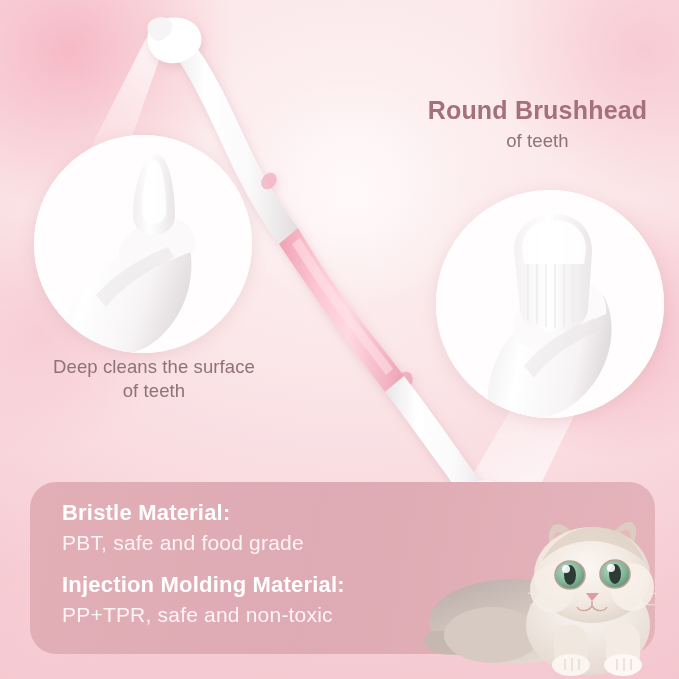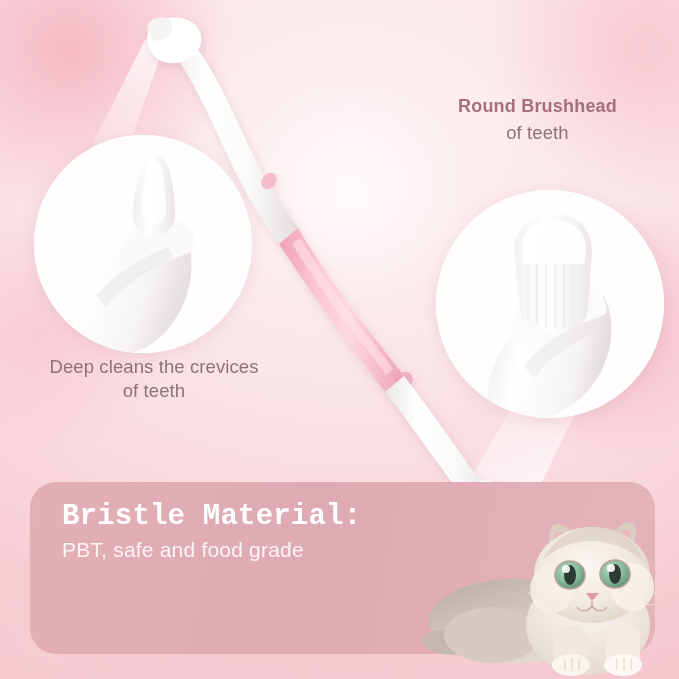--- a/index.html
+++ b/index.html
@@ -72,21 +72,21 @@
     box-shadow:0 3px 16px rgba(198,140,152,.22);
   }
   .circle-left  { left:34px;  top:135px; width:218px; height:218px; }
   .circle-right { left:436px; top:190px; width:228px; height:228px; }
   .circle svg { display:block; width:100%; height:100%; }
 
   
   .callout { position:absolute; text-align:center; }
   .callout .title {
     font-weight:bold;
-    font-size:18px;
+    font-size:25px;
     color:#a5707a;
     letter-spacing:.2px;
     margin-bottom:4px;
     white-space:nowrap;
     text-align:center;
   }
   .callout .desc {
     font-size:18.5px;
     color:#8e7278;
     line-height:1.28;
@@ -102,26 +102,25 @@
     width:625px; height:172px;
     border-radius:26px;
     background:linear-gradient(100deg, #e3afb7 0%, #deaab3 45%, #e5b4bb 100%);
     overflow:hidden;
   }
   .banner-text { position:absolute; left:32px; }
   #spec-1 { top:18px; }
   #spec-2 { top:90px; }
   .spec-title {
     font-weight:bold;
-    font-size:29px;
+    font-size:22px;
     color:#ffffff;
     letter-spacing:.2px;
     margin-bottom:5px;
     white-space:nowrap;
-    font-family:Liberation Mono, monospace;
   }
   .spec-value {
     font-size:21px;
     color:#fdf4f5;
     letter-spacing:.2px;
     white-space:nowrap;
   }
 
   
   #cat { position:absolute; left:420px; top:513px; width:259px; height:166px; }
@@ -272,29 +271,33 @@
 
   <div class="callout" id="callout-round">
     <div class="title">Round Brushhead</div>
     <div class="desc">
       <div>of teeth</div>
     </div>
   </div>
 
   <div class="callout" id="callout-point">
     <div class="desc">
-      <div>Deep cleans the crevices</div>
+      <div>Deep cleans the surface</div>
       <div>of teeth</div>
     </div>
   </div>
 
   <div id="banner">
     <div class="banner-text" id="spec-1">
       <div class="spec-title">Bristle Material:</div>
       <div class="spec-value">PBT, safe and food grade</div>
+    </div>
+    <div class="banner-text" id="spec-2">
+      <div class="spec-title">Injection Molding Material:</div>
+      <div class="spec-value">PP+TPR, safe and non-toxic</div>
     </div>
   </div>
 
   <div id="cat">
     <svg viewBox="0 0 259 166" xmlns="http://www.w3.org/2000/svg">
       <defs>
         <linearGradient id="catBody" x1="0" y1="0" x2="0.7" y2="1">
           <stop offset="0%" stop-color="#b9aaa6"></stop>
           <stop offset="45%" stop-color="#cfc2bb"></stop>
           <stop offset="100%" stop-color="#e6dcd4"></stop>

